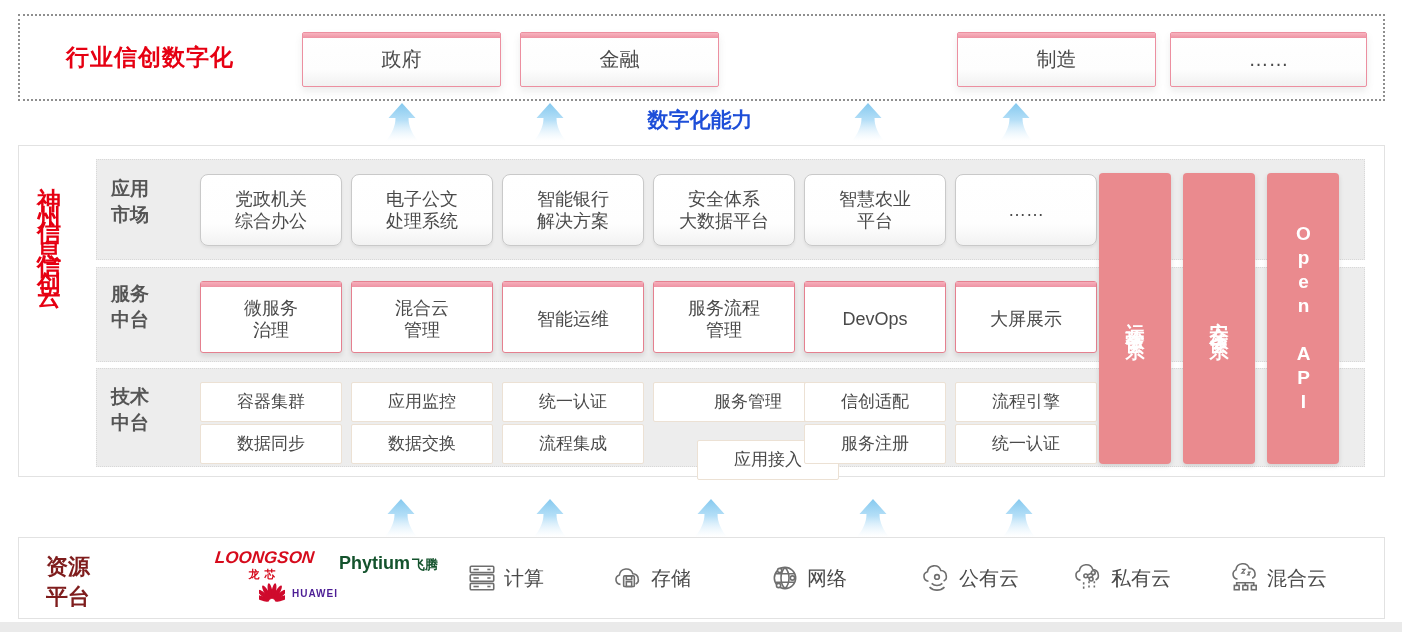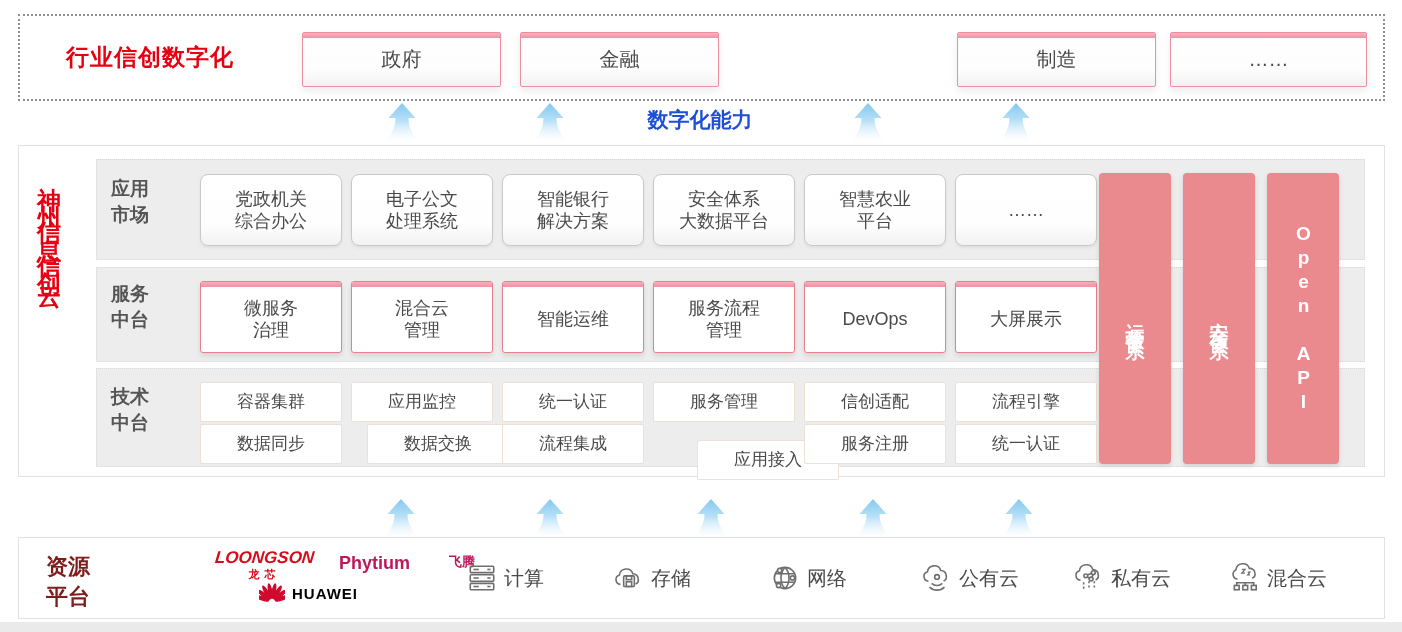--- a/index.html
+++ b/index.html
@@ -40,25 +40,25 @@
       writing-mode:vertical-rl;text-orientation:upright;letter-spacing:6px;
       display:flex;align-items:center;justify-content:center;box-shadow:0 2px 5px rgba(0,0,0,.12);}
 
   
   .bottom-box{left:18px;top:537px;width:1365px;height:80px;border:1px solid #e2e2e2;background:#fff;}
   .res-title{left:27px;top:14px;font-size:22px;font-weight:bold;color:#7f1d1d;
       white-space:pre-line;line-height:1.35;}
   .loongson{left:196px;top:10px;text-align:center;color:#d60b1c;}
   .loongson .en{font-size:17px;font-weight:900;font-style:italic;transform:skewX(-6deg);letter-spacing:0;}
   .loongson .cn{font-size:11px;font-weight:bold;letter-spacing:5px;margin-top:-1px;}
-  .phytium{left:320px;top:15px;color:#be185d;display:flex;align-items:flex-start;gap:37px;}
+  .phytium{left:320px;top:15px;color:#14532d;display:flex;align-items:flex-end;}
   .phytium .en{font-size:18px;font-weight:bold;}
   .phytium .cn{font-size:13px;font-weight:bold;margin-left:2px;}
   .huawei{left:240px;top:44px;display:flex;align-items:center;gap:7px;}
-  .huawei .hw-text{font-size:15px;font-weight:bold;color:#000000;letter-spacing:1px;}
+  .huawei .hw-text{font-size:10px;font-weight:bold;color:#4c1d95;letter-spacing:1px;}
   .res-item{top:22px;display:flex;align-items:center;gap:6px;height:36px;}
   .res-item .lbl{font-size:20px;color:#4a4a4a;}
   .res-item svg{display:block;}
   .bottom-strip{left:0;top:622px;width:1402px;height:10px;background:#eaeaea;}
 </style>
 </head>
 <body>
 
 <svg width="0" height="0" style="position:absolute" aria-hidden="true">
   <defs>
@@ -135,25 +135,25 @@
       <div class="card r2" style="left:707px;top:13px;height:66px;">DevOps</div>
       <div class="card r2" style="left:858px;top:13px;height:66px;">大屏展示</div>
     </div>
 
     <div class="abs row-panel" style="top:222px;height:97px;">
       <div class="abs row-label">技术
 中台</div>
       <div class="card r3" style="left:103px;top:13px;height:38px;">容器集群</div>
       <div class="card r3" style="left:254px;top:13px;height:38px;">应用监控</div>
       <div class="card r3" style="left:405px;top:13px;height:38px;">统一认证</div>
-      <div class="card r3" style="left:556px;top:13px;height:38px;">服务管理</div>
+      <div class="card r3" style="left:556px;top:13px;height:38px;padding-left:24px;">服务管理</div>
       <div class="card r3" style="left:707px;top:13px;height:38px;">信创适配</div>
       <div class="card r3" style="left:858px;top:13px;height:38px;">流程引擎</div>
       <div class="card r3" style="left:103px;top:55px;height:38px;">数据同步</div>
-      <div class="card r3" style="left:270px;top:55px;height:38px;">数据交换</div>
+      <div class="card r3" style="left:254px;top:55px;height:38px;">数据交换</div>
       <div class="card r3" style="left:405px;top:55px;height:38px;">流程集成</div>
       <div class="card r3" style="left:556px;top:71px;height:38px;margin-left:44px;">应用接入</div>
       <div class="card r3" style="left:707px;top:55px;height:38px;">服务注册</div>
       <div class="card r3" style="left:858px;top:55px;height:38px;">统一认证</div>
     </div>
 
     <div class="abs pillar" style="left:1080px;top:27px;height:291px;">运营体系</div>
     <div class="abs pillar" style="left:1164px;top:27px;height:291px;">安全体系</div>
     <div class="abs pillar" style="left:1248px;top:27px;height:291px;letter-spacing:3px;">Open API</div>
   </div>

